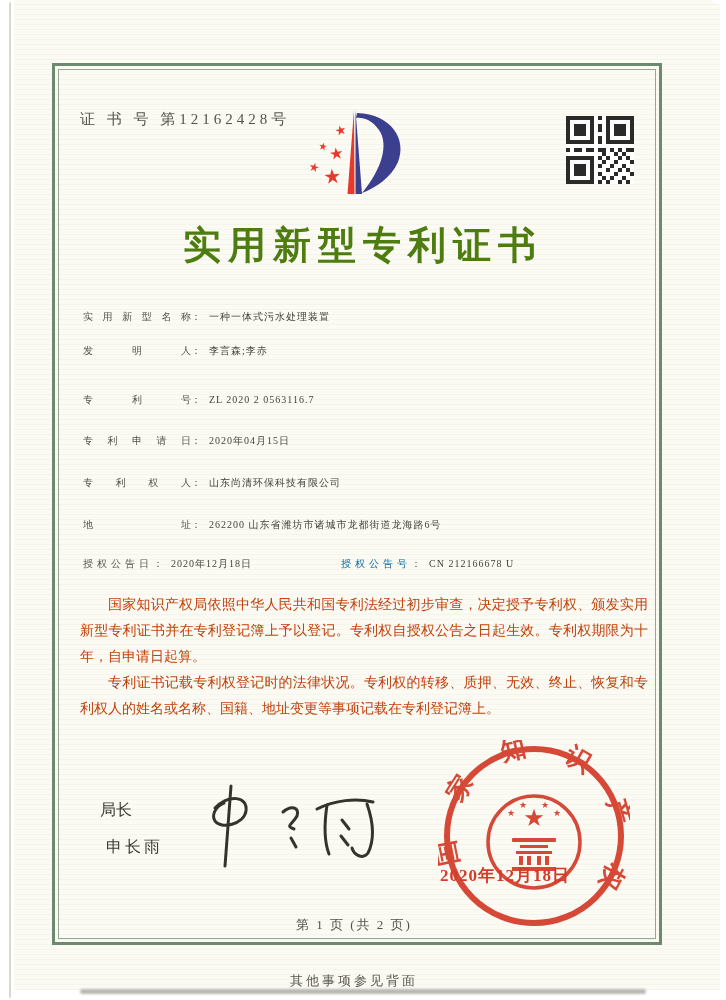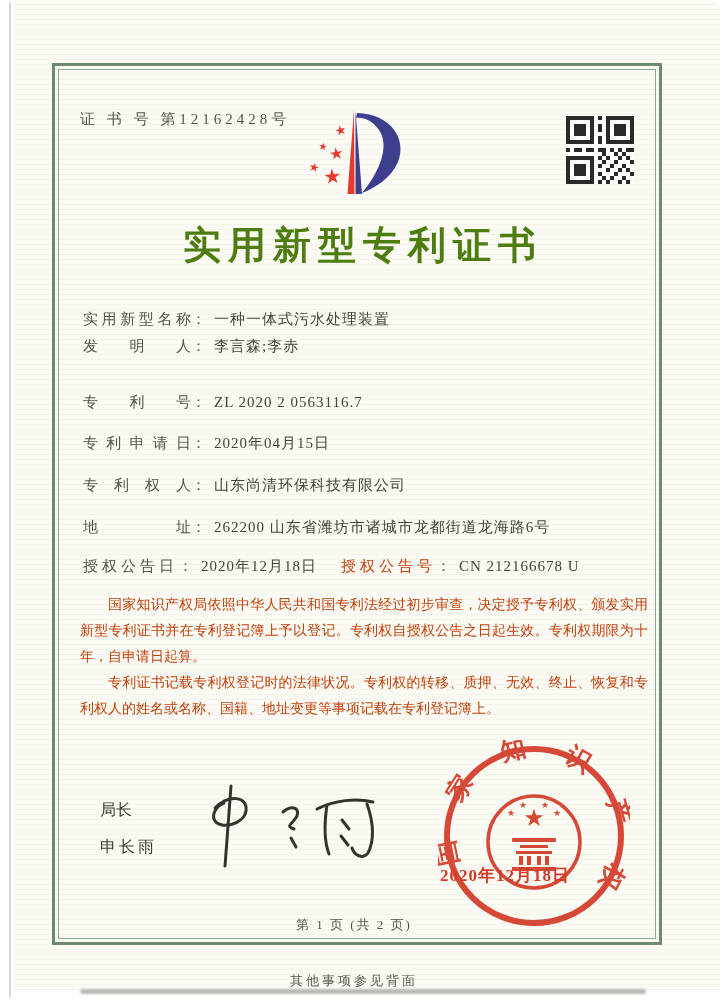--- a/index.html
+++ b/index.html
@@ -12,31 +12,31 @@
   .scan-edge-bottom{position:absolute;left:80px;right:80px;top:989px;height:5px;
       background:#b9b9b4;border-radius:3px;filter:blur(1px);}
   .frame{position:absolute;left:52px;top:63px;width:604px;height:876px;
       border:3px solid #6d8a70;}
   .frame-inner{position:absolute;inset:3px;border:1px solid #93a893;}
   .cert-no{position:absolute;left:80px;top:110px;font-size:15px;letter-spacing:4px;color:#55524a;}
   .logo{position:absolute;left:298px;top:104px;}
   .qr{position:absolute;left:566px;top:116px;width:68px;height:68px;}
   .title{position:absolute;left:0;top:220px;width:100%;text-align:center;
       font-size:38px;font-weight:bold;letter-spacing:7px;color:#4d7c0f;}
-  .field-row{position:absolute;left:83px;width:560px;font-size:15px;color:#4a473f;white-space:nowrap;font-family:Liberation Serif, serif;}
+  .field-row{position:absolute;left:83px;width:560px;font-size:10px;color:#4a473f;white-space:nowrap;font-family:Liberation Serif, serif;}
   .flabel{display:inline-block;width:108px;text-align:justify;text-align-last:justify;color:#55524a;}
   .fcolon{color:#55524a;}
   .fvalue{margin-left:8px;letter-spacing:1px;color:#45423b;}
   .grant-right{position:absolute;left:258px;top:0;white-space:nowrap;}
-  .grant-right .glabel{letter-spacing:4px;color:#c2410c;}
+  .grant-right .glabel{letter-spacing:4px;color:#0369a1;}
   .paras{position:absolute;left:80px;top:592px;width:568px;font-size:14px;line-height:26px;
       text-align:justify;color:#c2410c;}
   .paras p{margin:0;text-indent:2em;}
   .signer{position:absolute;left:100px;top:800px;font-size:16px;color:#3c3a34;}
-  .signer .name{display:block;margin-top:16px;letter-spacing:3px;}
+  .signer .name{display:block;margin-top:16px;letter-spacing:3px;margin-left:6px;}
   .signature{position:absolute;left:185px;top:778px;}
   .seal{position:absolute;left:438px;top:740px;}
   .seal-date{position:absolute;left:440px;top:864px;width:150px;font-size:17px;
       color:#d33a28;letter-spacing:1px;font-weight:bold;}
   .page-footer{position:absolute;left:52px;top:916px;width:604px;text-align:center;
       font-size:13px;color:#55524a;letter-spacing:2px;}
   .back-note{position:absolute;left:52px;top:972px;width:604px;text-align:center;
       font-size:13px;color:#5a574f;letter-spacing:3px;}
 </style>
 </head>
@@ -125,21 +125,21 @@
       <rect x="13" y="16" width="1" height="1"></rect>
         <rect x="15" y="16" width="1" height="1"></rect>
     </g>
   </svg>
 
   <div class="title">实用新型专利证书</div>
 
   <div class="field-row" style="top:310px">
     <span class="flabel">实用新型名称</span><span class="fcolon">：</span><span class="fvalue">一种一体式污水处理装置</span>
   </div>
-  <div class="field-row" style="top:337px">
+  <div class="field-row" style="top:344px">
     <span class="flabel">发明人</span><span class="fcolon">：</span><span class="fvalue">李言森;李赤</span>
   </div>
   <div class="field-row" style="top:393px">
     <span class="flabel">专利号</span><span class="fcolon">：</span><span class="fvalue">ZL 2020 2 0563116.7</span>
   </div>
   <div class="field-row" style="top:434px">
     <span class="flabel">专利申请日</span><span class="fcolon">：</span><span class="fvalue">2020年04月15日</span>
   </div>
   <div class="field-row" style="top:476px">
     <span class="flabel">专利权人</span><span class="fcolon">：</span><span class="fvalue">山东尚清环保科技有限公司</span>

